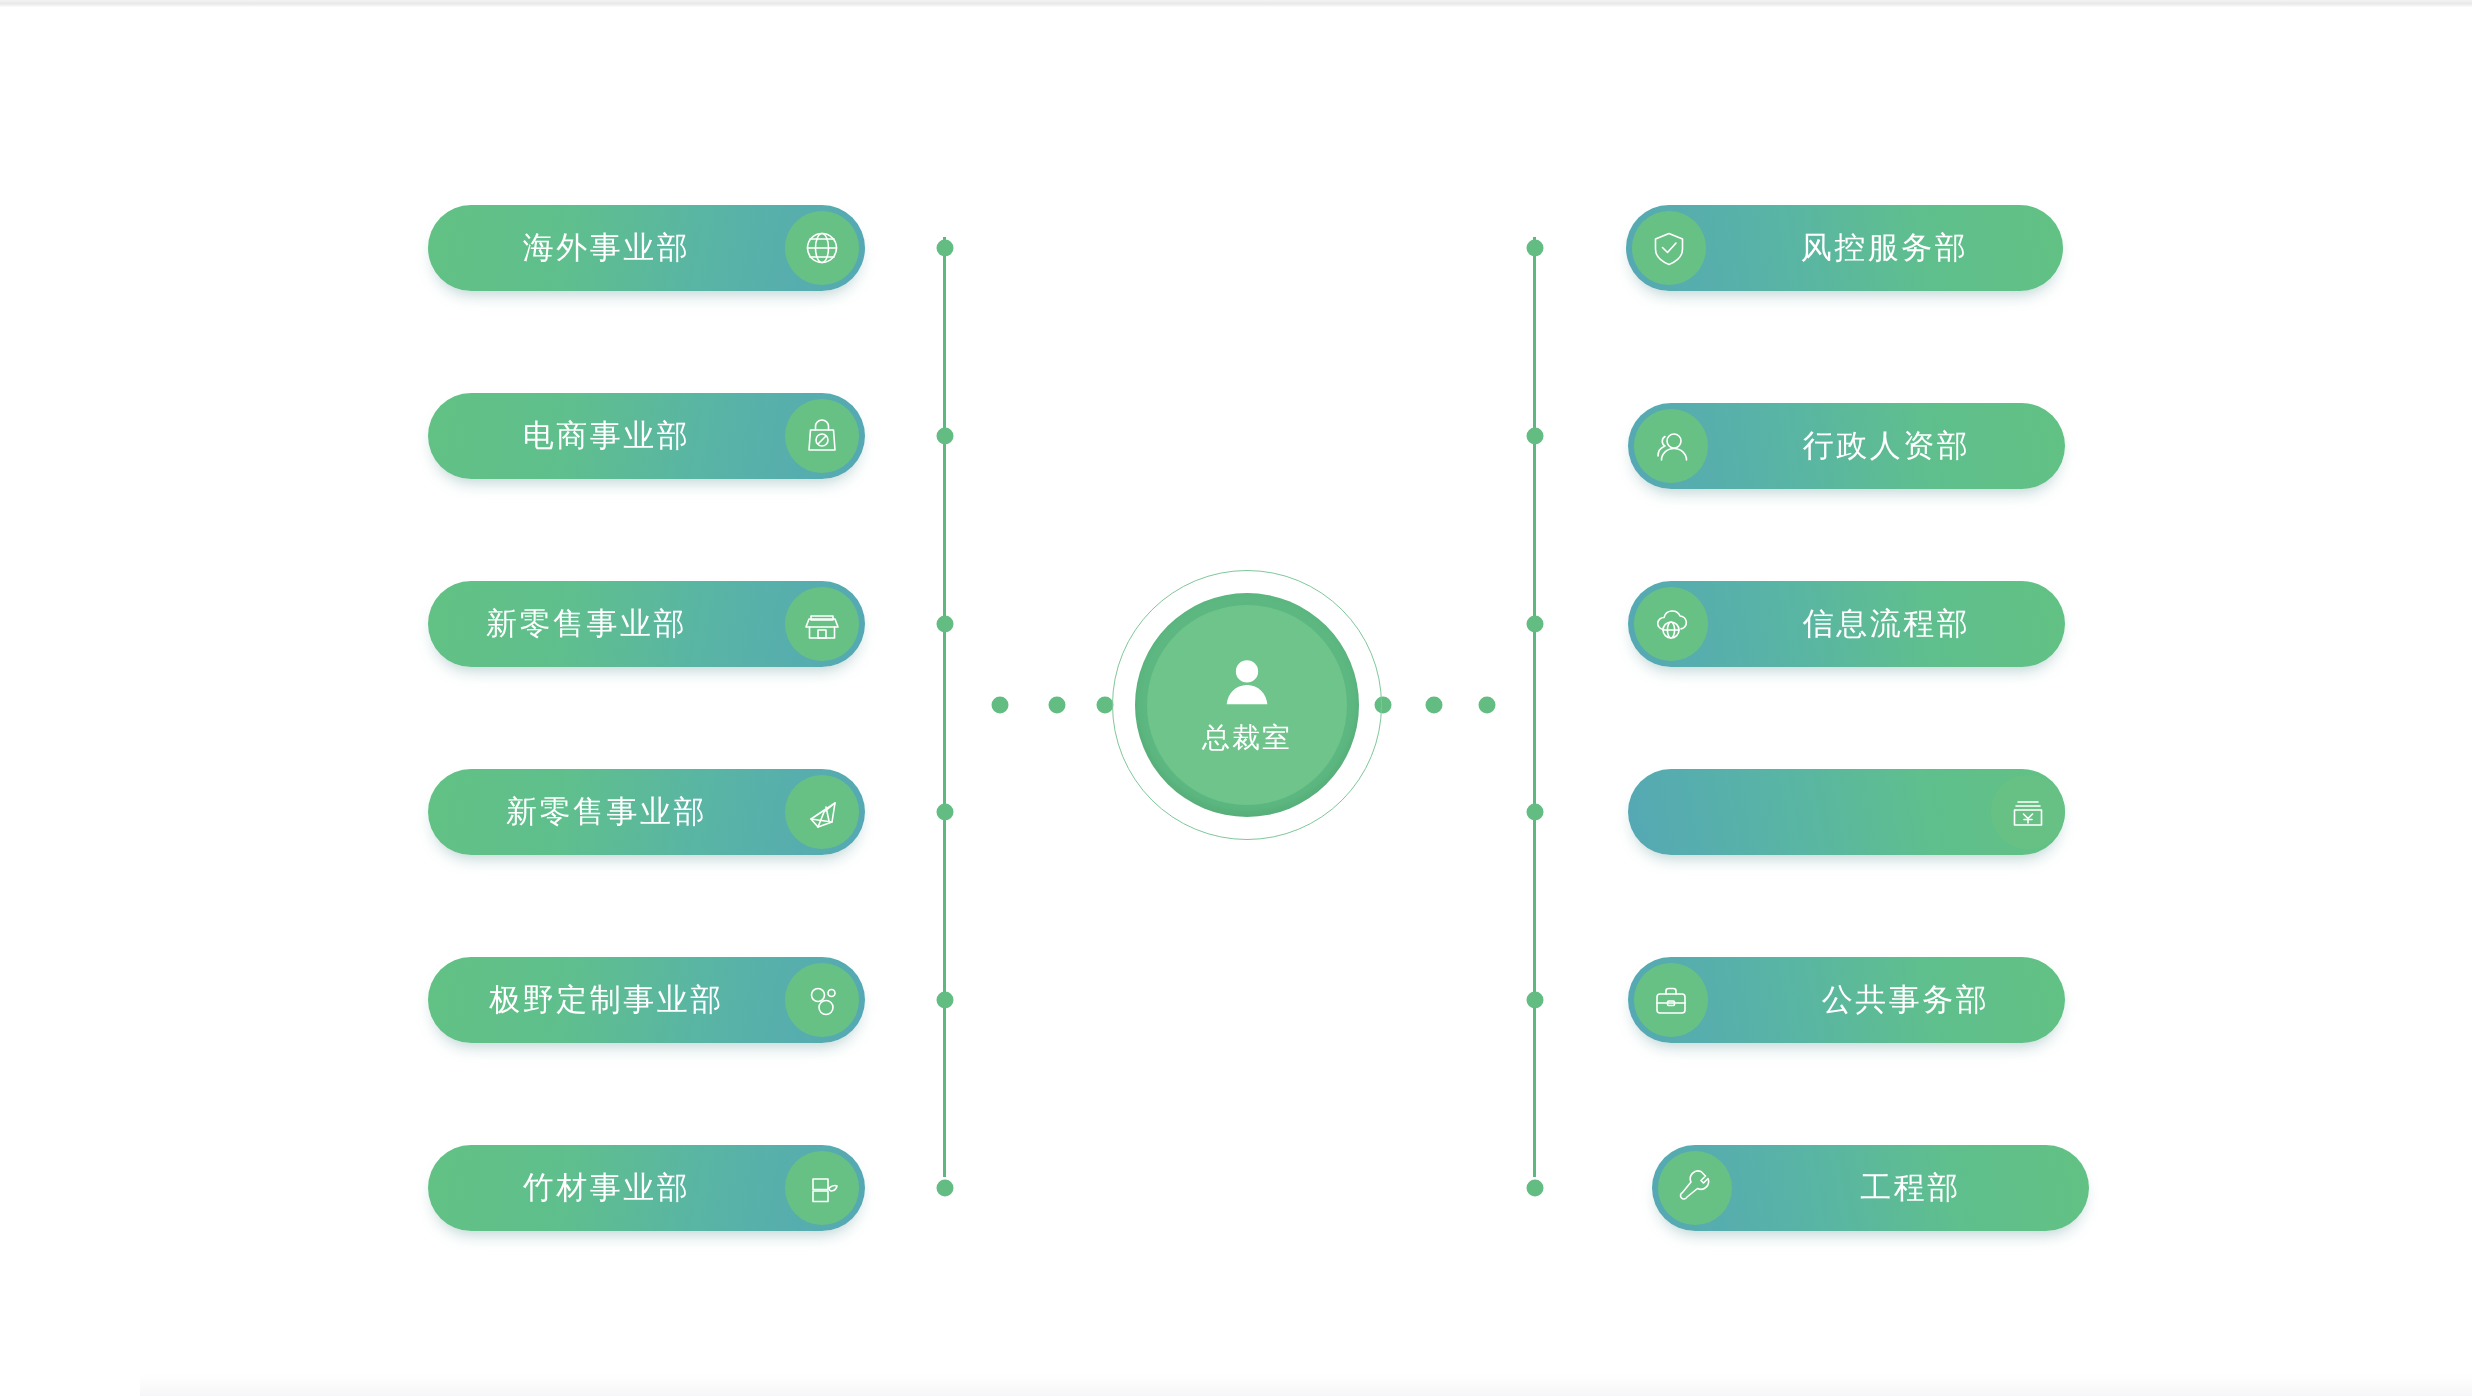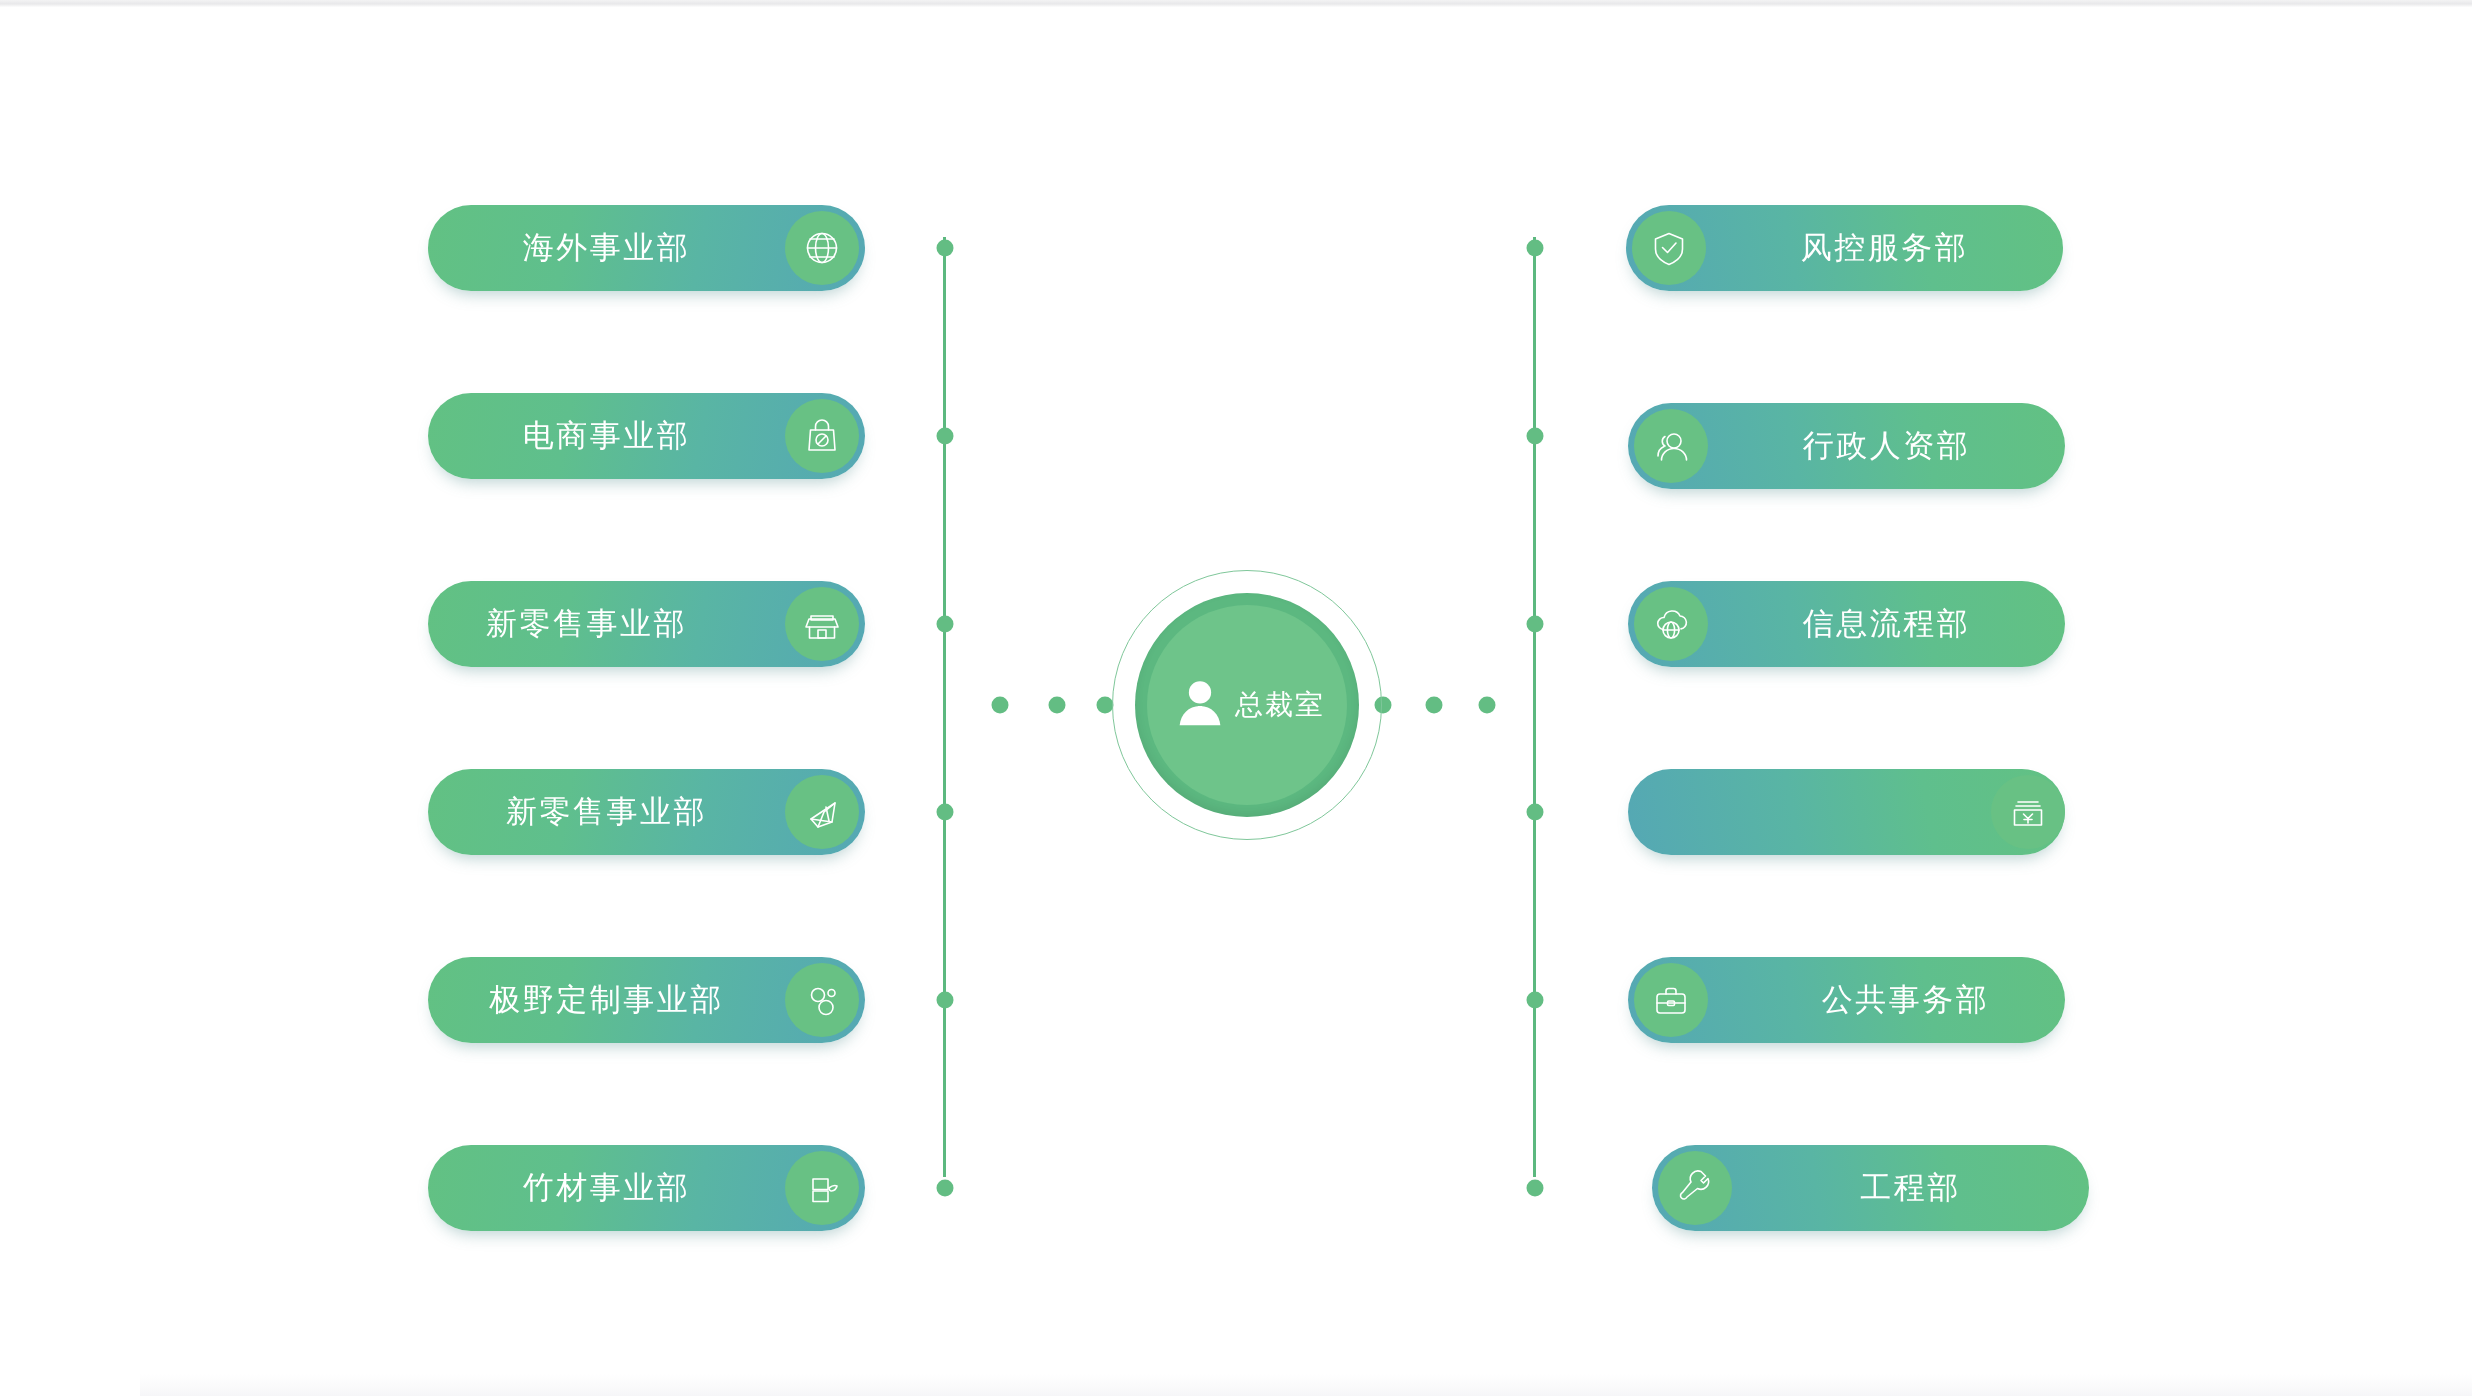--- a/index.html
+++ b/index.html
@@ -84,21 +84,21 @@
   .ring-band{
     position:absolute; inset:23px;
     border-radius:50%;
     background:#5cb880;
     box-shadow:inset 0 -4px 10px rgba(0,0,0,.07);
   }
   .core{
     position:absolute; inset:35px;
     border-radius:50%;
     background:#6ec48a;
-    display:flex; 
+    display:flex; flex-direction:column;
     align-items:center; justify-content:center;
     gap:4px;
   }
   .core .person{ width:62px; height:62px; }
   .core .person *{ fill:#ffffff; stroke:none; }
   .core-label{
     color:#ffffff; font-size:28px; letter-spacing:2px; white-space:nowrap;
   }
 </style>
 </head>

